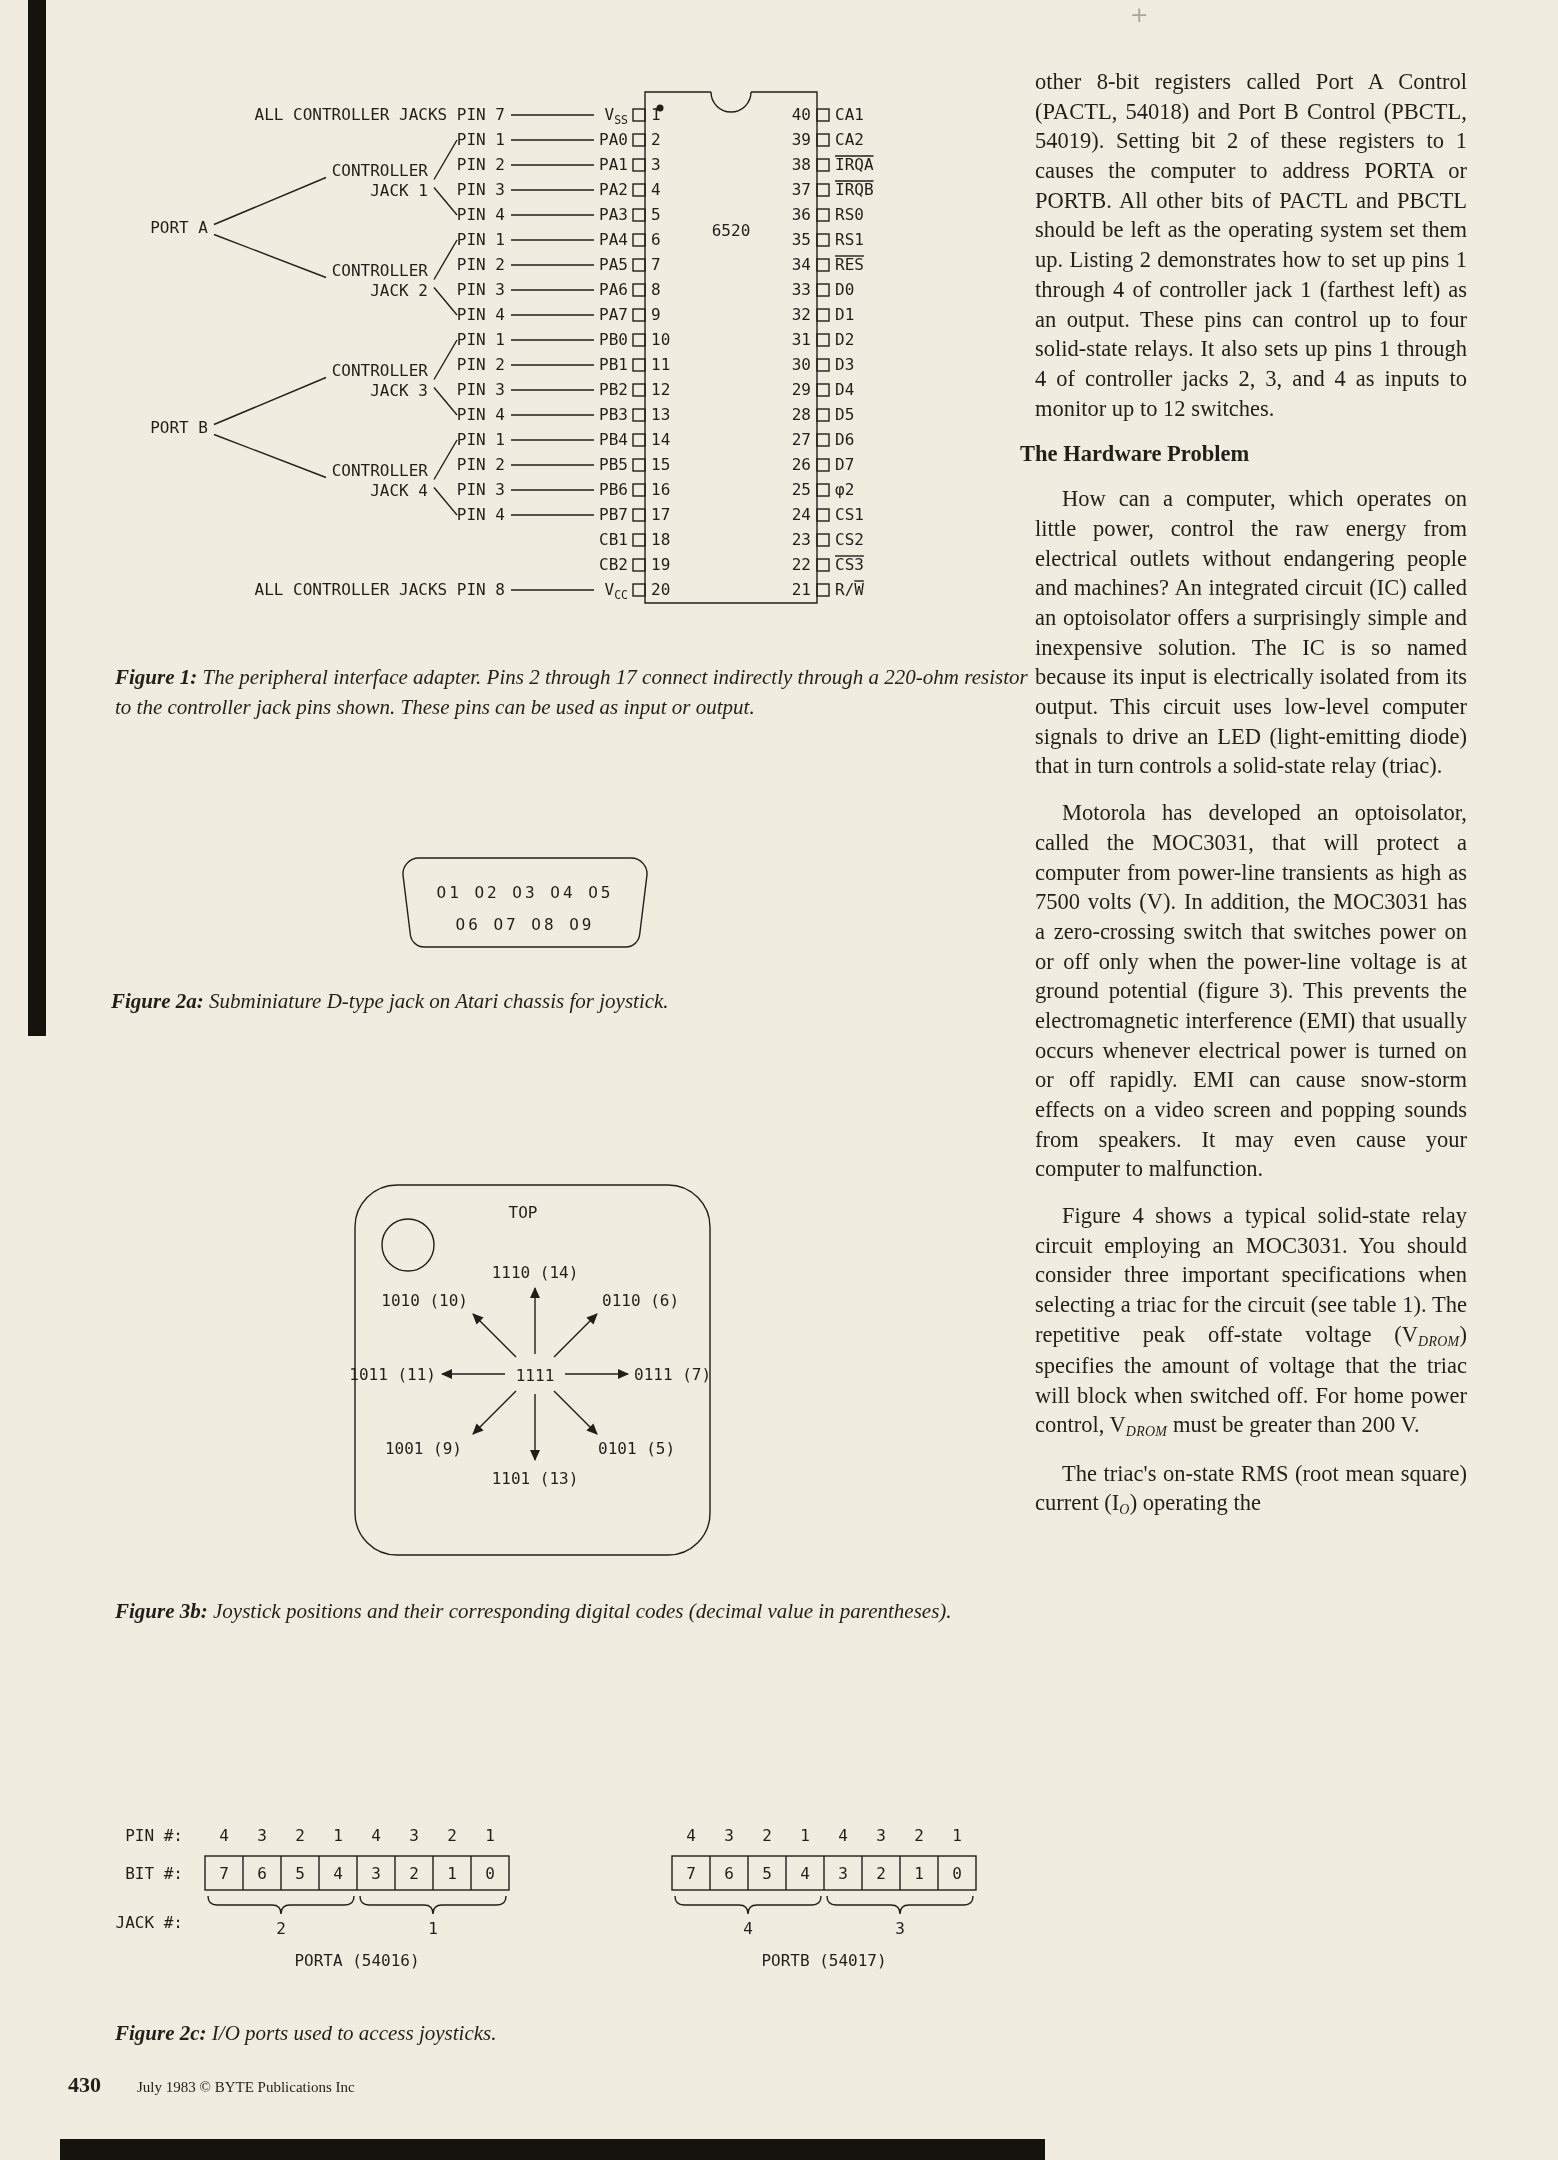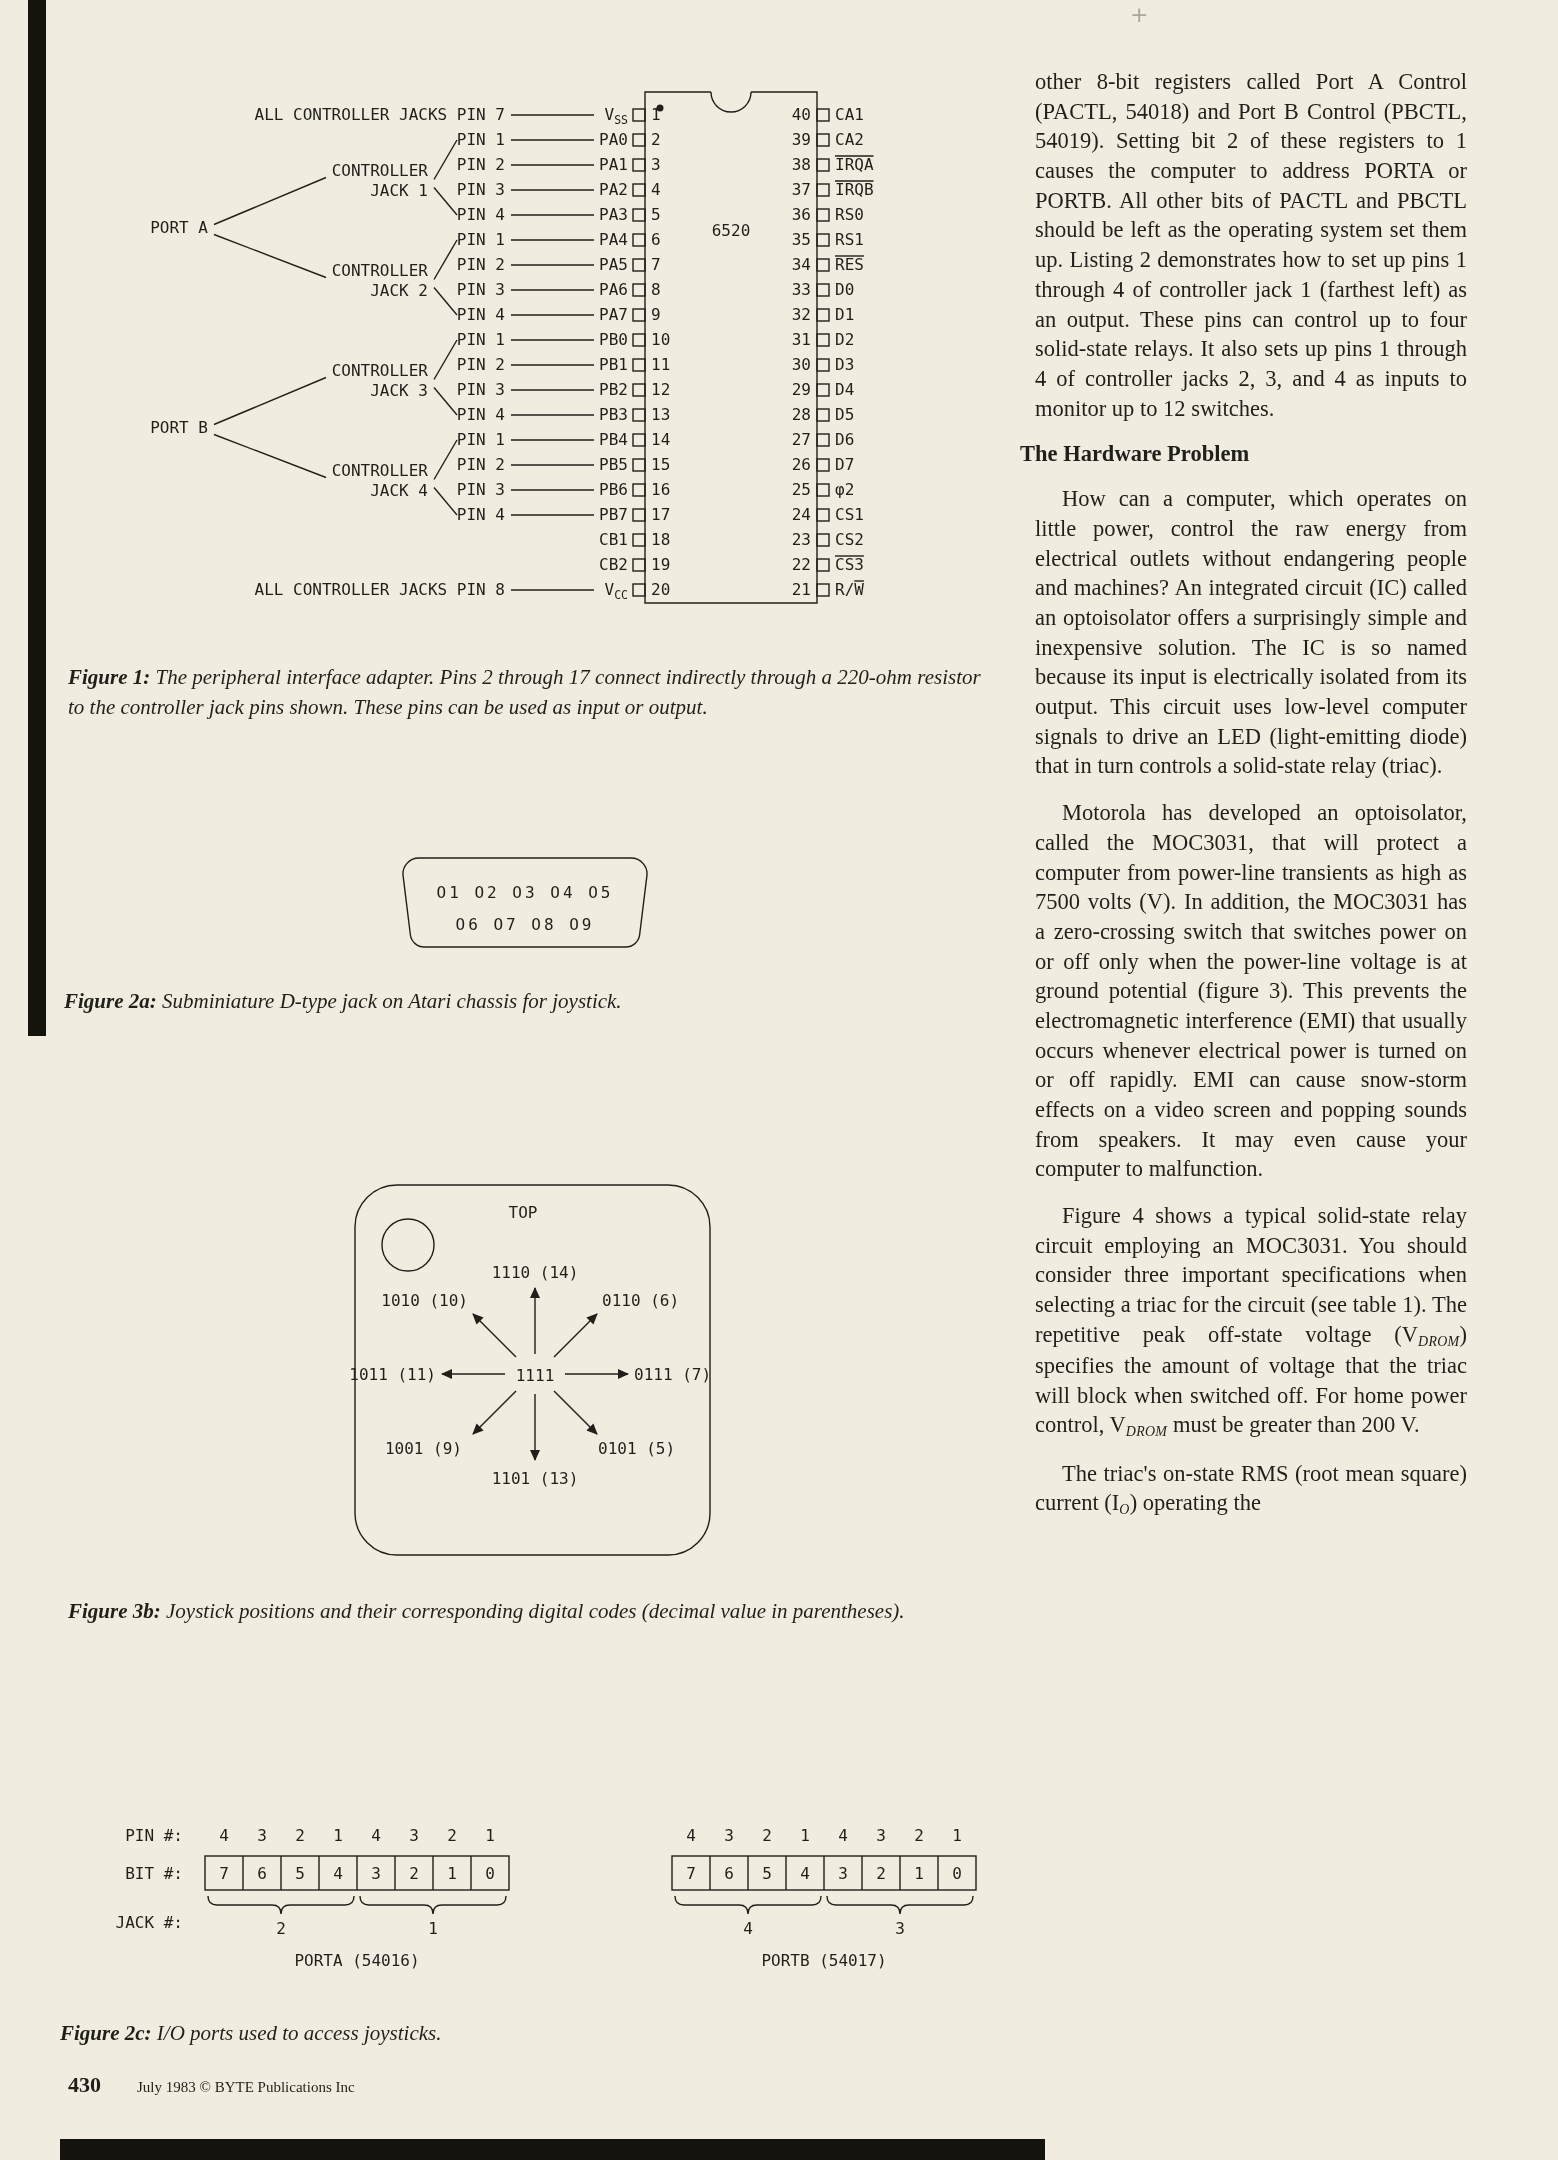--- a/index.html
+++ b/index.html
@@ -11,26 +11,26 @@
   #bar-bottom{left:60px;top:2139px;width:985px;height:21px;}
   .regmark{position:absolute;left:1130px;top:2px;color:#aaa69a;font-size:22px;
            font-family:"DejaVu Sans",sans-serif;}
   svg{position:absolute;}
   svg text{font-family:"DejaVu Sans Mono",monospace;font-size:16px;fill:#201f1a;}
   .ln{stroke:#201f1a;stroke-width:1.4;fill:none;}
   #fig1{left:60px;top:70px;}
   #fig2a{left:395px;top:850px;}
   #fig2b{left:340px;top:1160px;}
   #fig2c{left:95px;top:1808px;}
-  .caption{position:absolute;font-size:21px;font-style:italic;line-height:1.45;}
+  .caption{position:absolute;font-size:21px;font-style:italic;line-height:1.45;margin-left:47px;}
   .caption b{font-weight:700;}
   #cap1{left:68px;top:662px;width:928px;}
   #cap2a{left:64px;top:986px;width:928px;}
   #cap2b{left:68px;top:1596px;width:930px;}
-  #cap2c{left:60px;top:2018px;width:928px;}
+  #cap2c{left:68px;top:2018px;width:928px;}
   #right-col{position:absolute;left:1018px;top:50px;width:466px;}
   #right-col p{font-size:22.5px;line-height:1.32;text-align:justify;margin:17px;}
   #right-col p.indent{text-indent:27px;}
   #right-col h3{font-size:22.5px;font-weight:700;margin:18px 2px 5px;}
   .sub{font-style:italic;font-size:0.62em;vertical-align:-0.28em;letter-spacing:0.3px;}
   #footer{position:absolute;left:68px;top:2072px;display:flex;align-items:baseline;gap:36px;}
   #footer .pageno{font-weight:700;font-size:22px;}
   #footer .fine{font-size:15px;}
 </style>
 </head>

